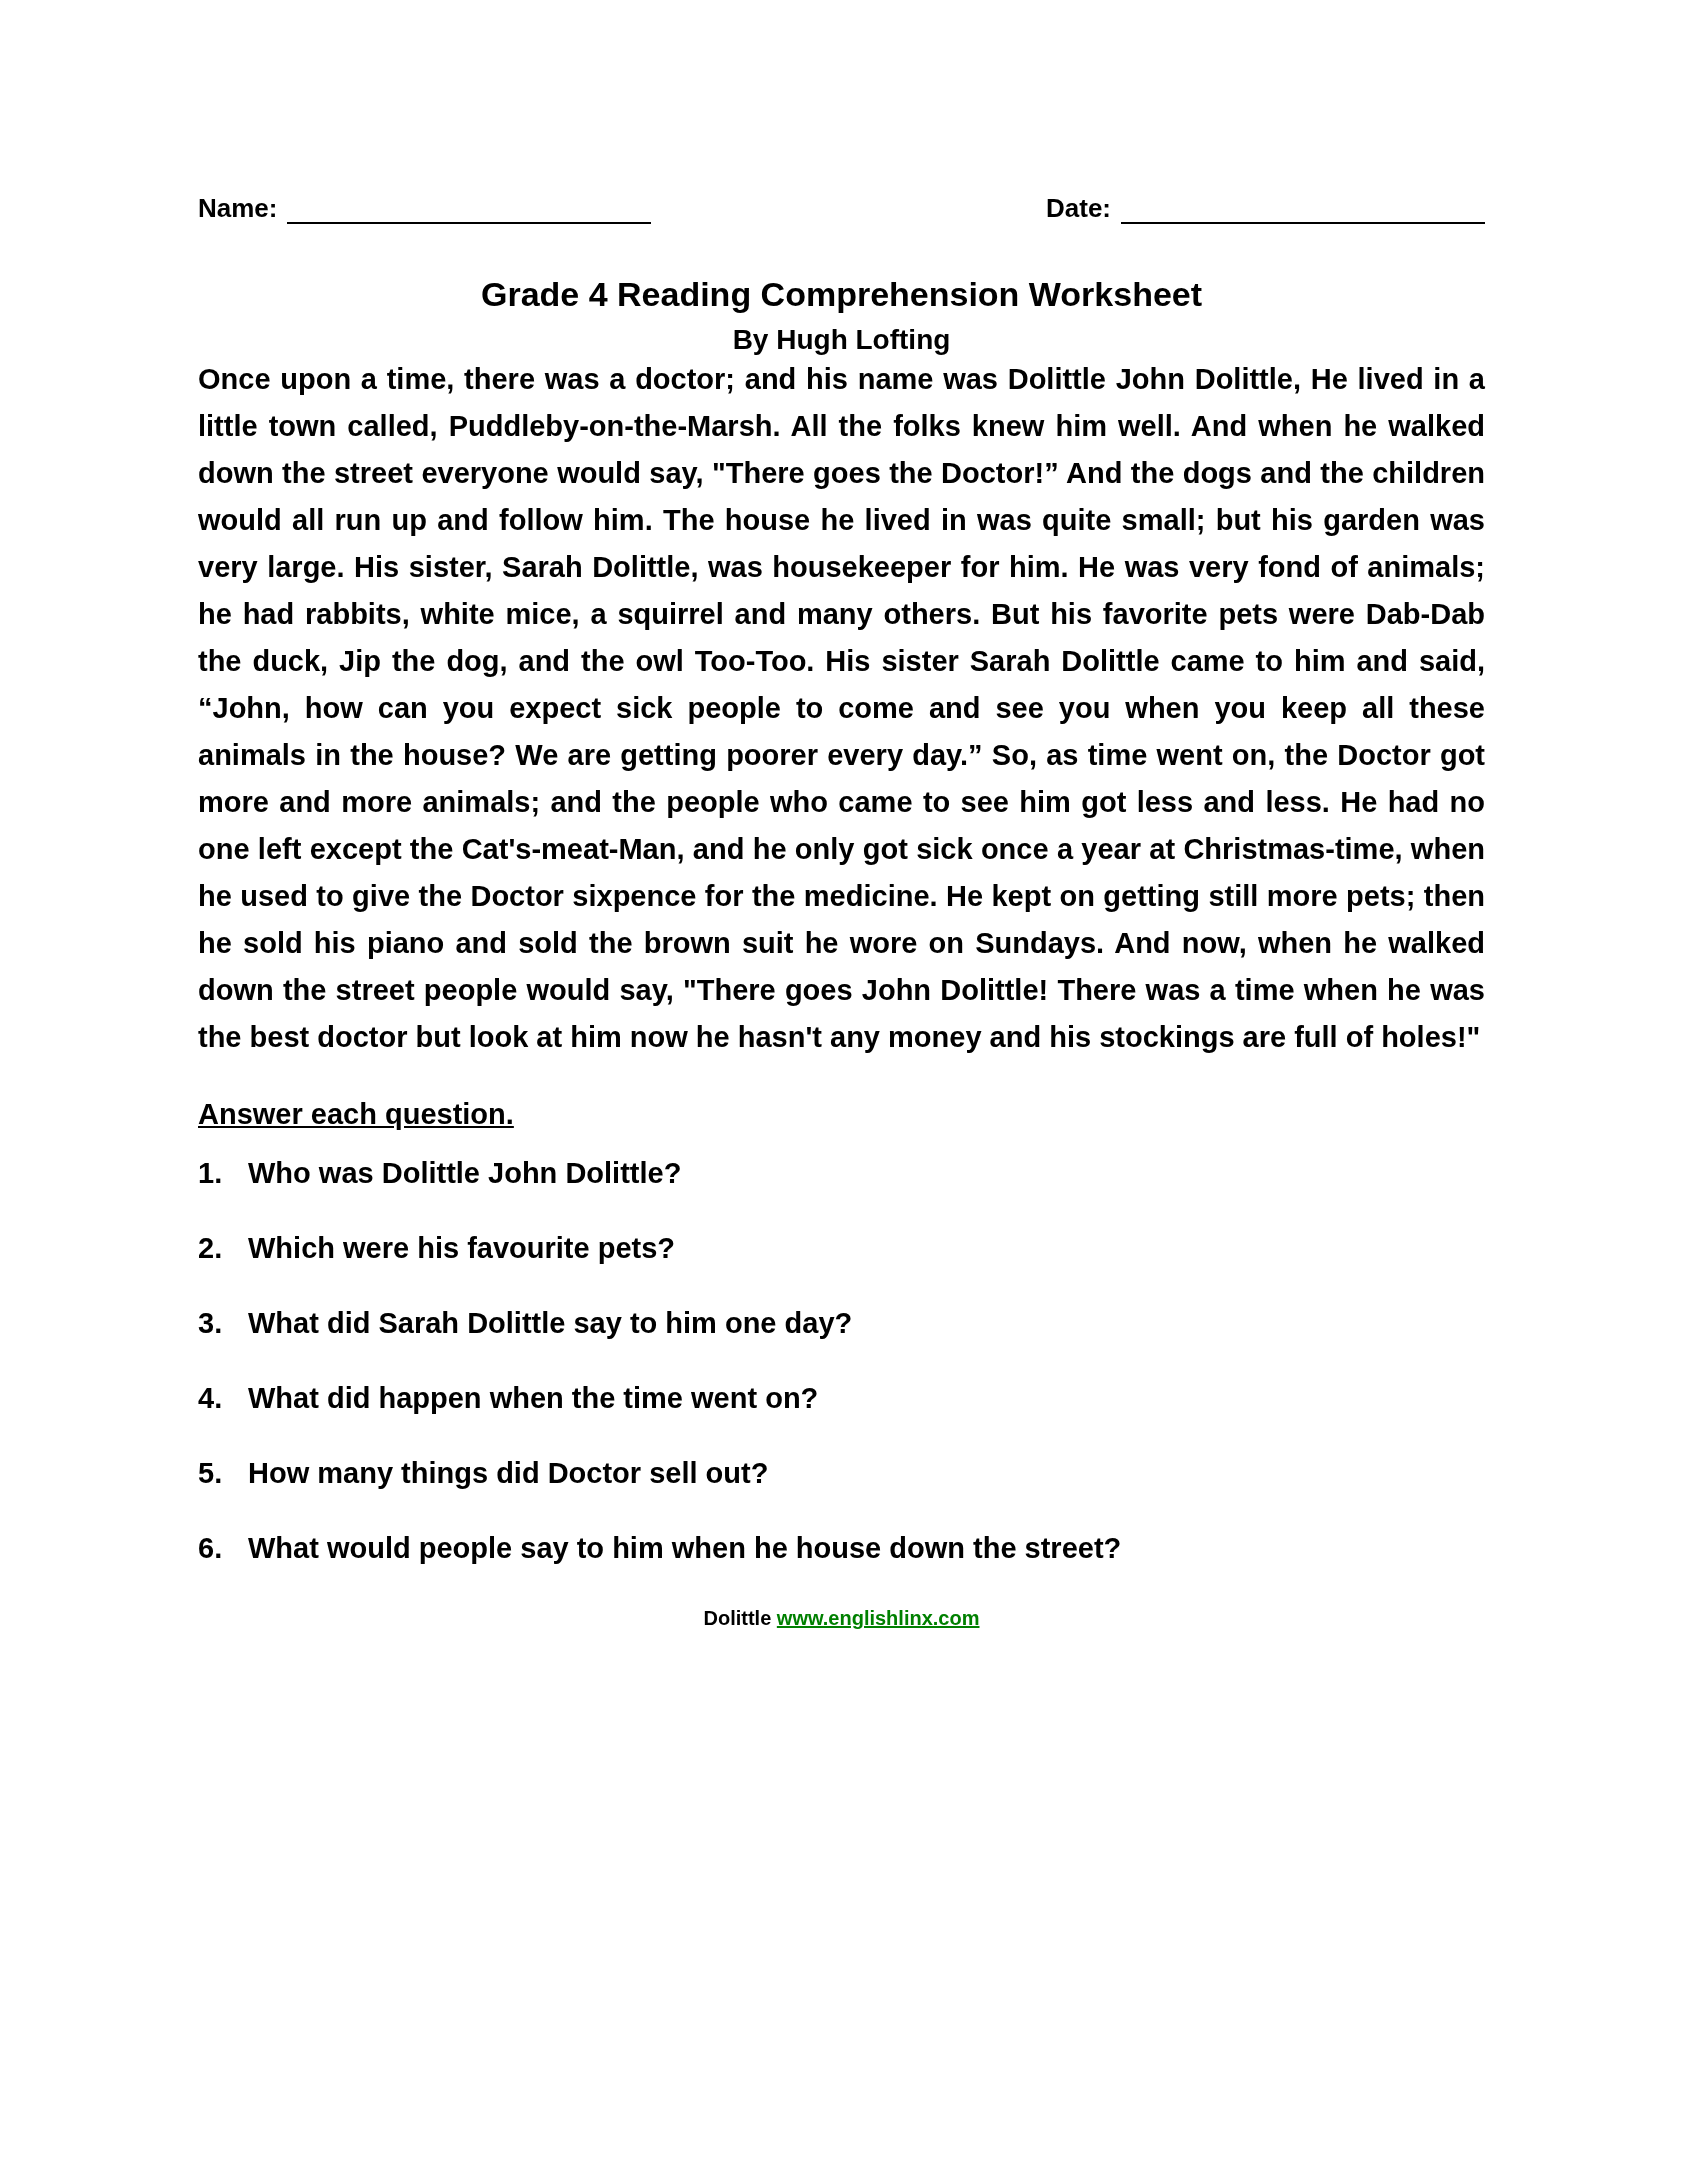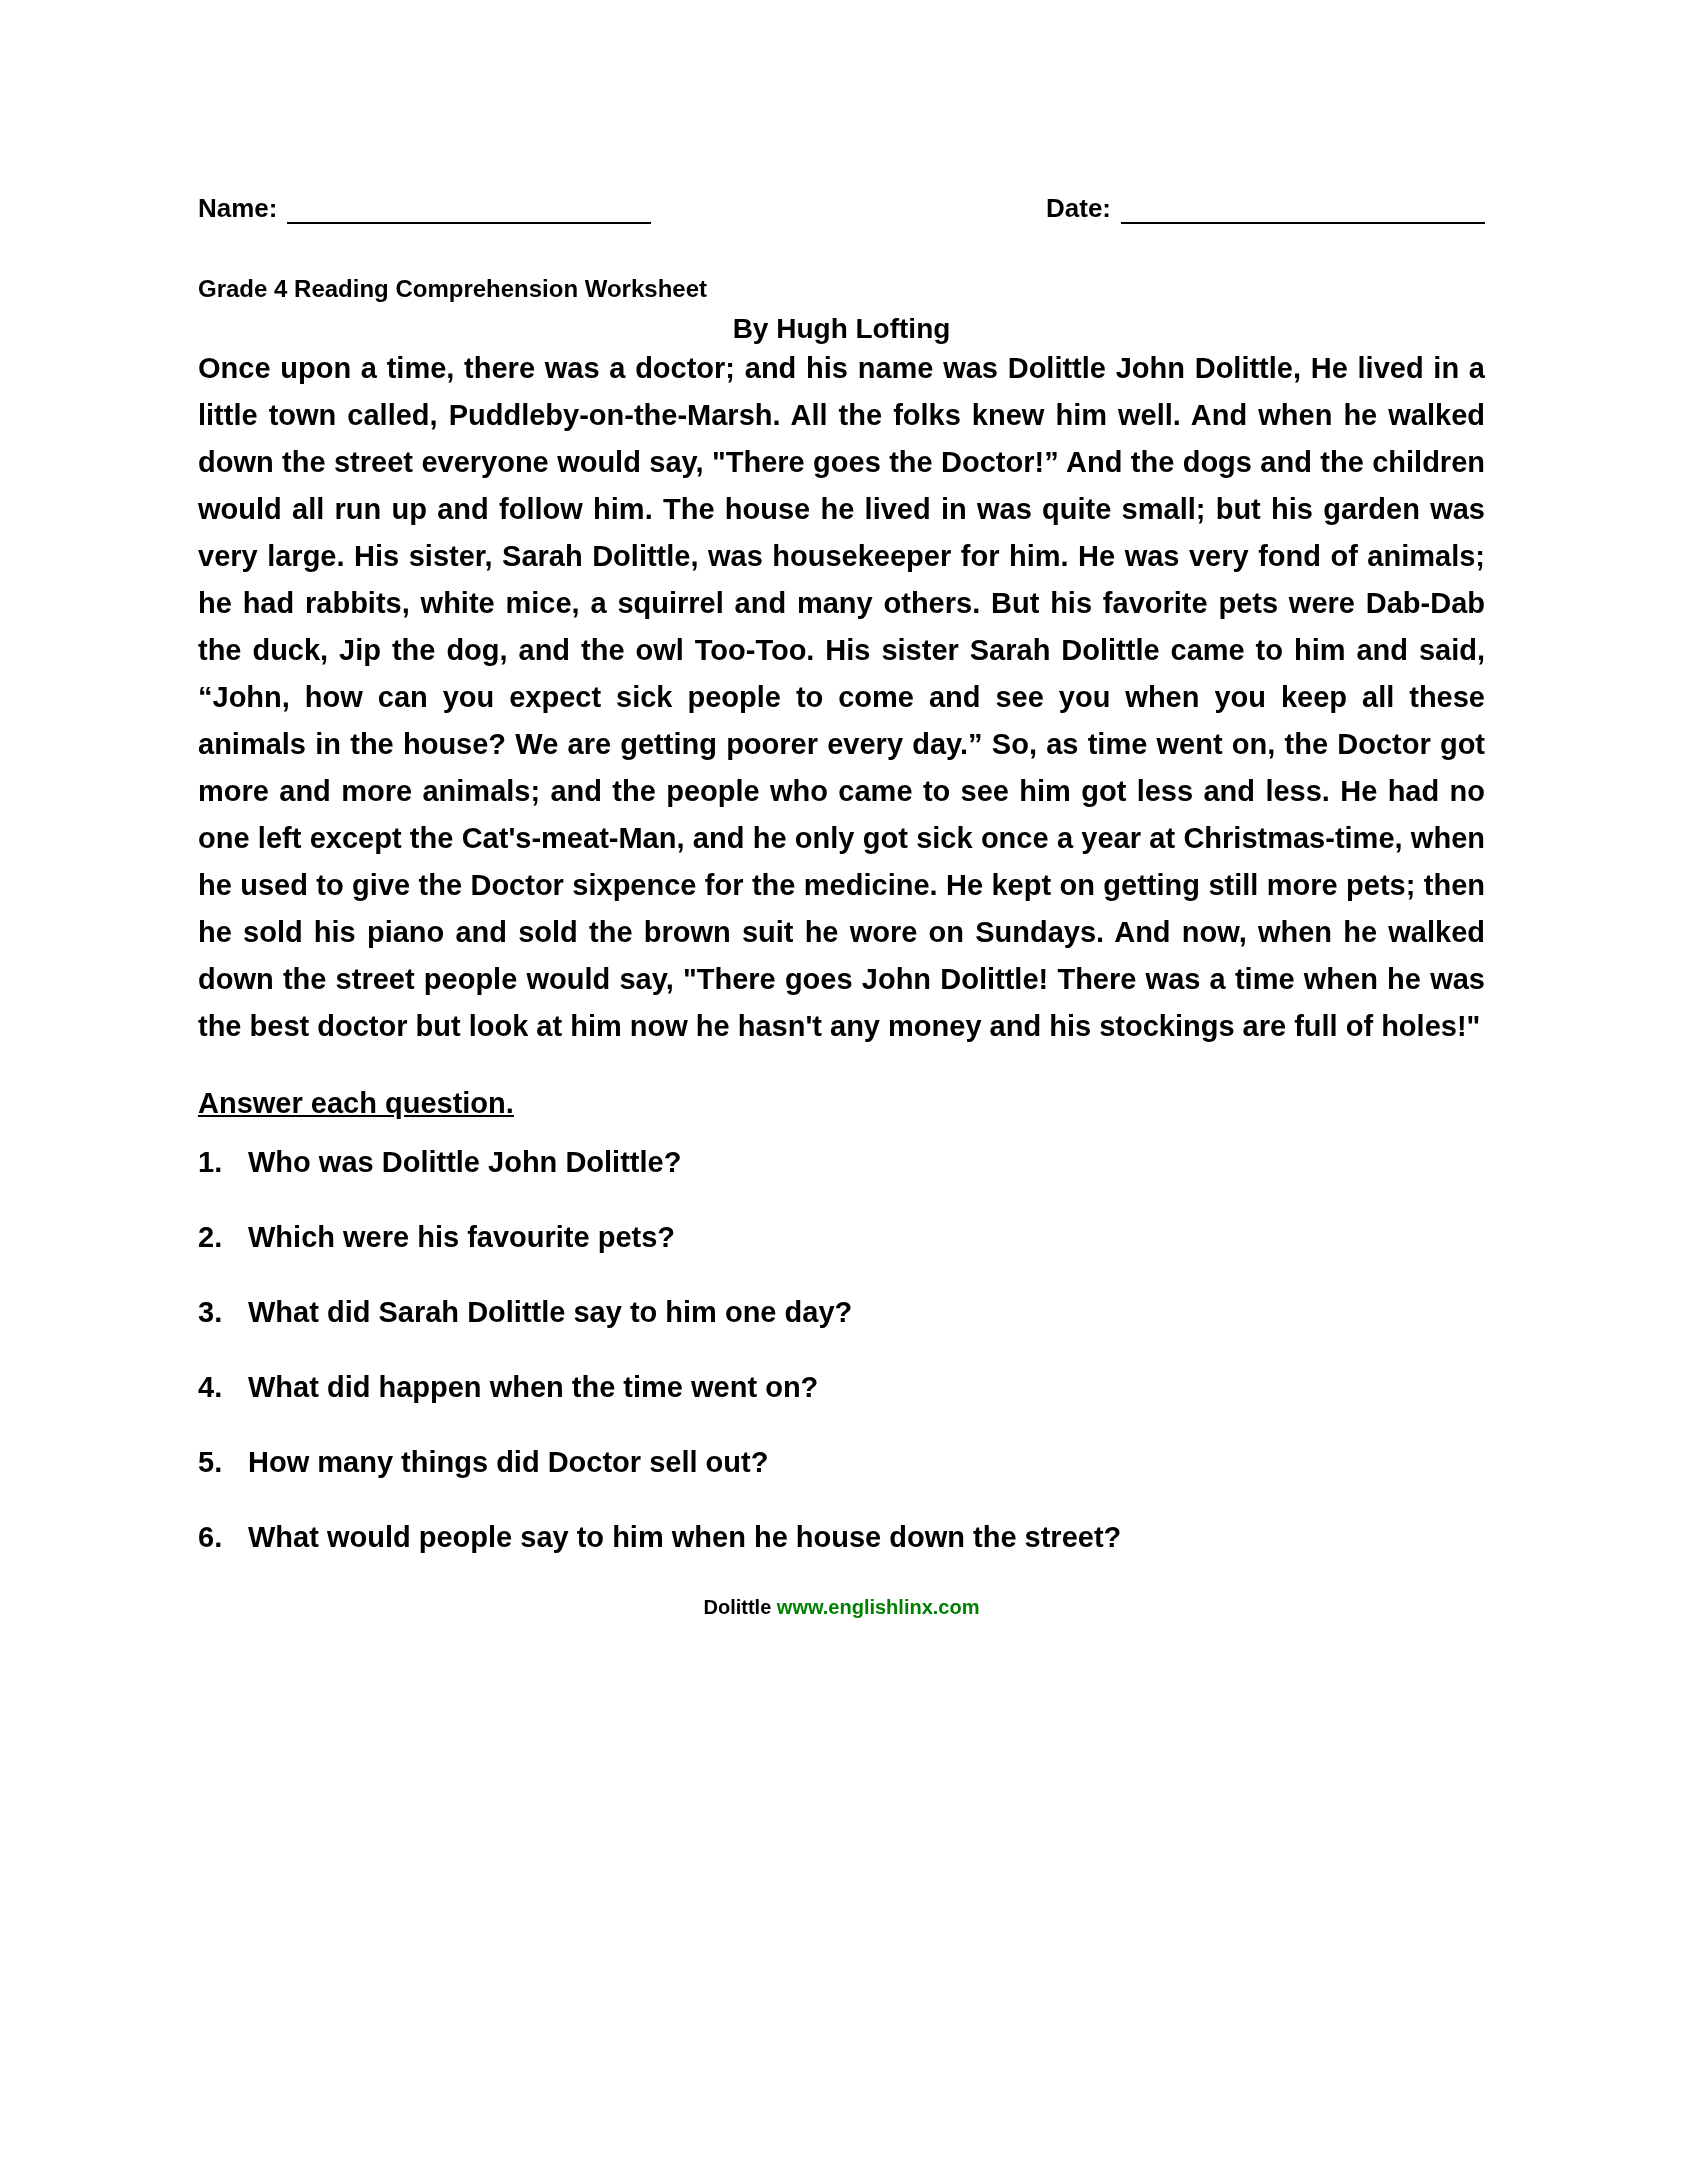--- a/index.html
+++ b/index.html
@@ -24,22 +24,22 @@
   }
   .field { display: flex; align-items: flex-end; }
   .blank {
     display: inline-block;
     width: 364px;
     height: 30px;
     border-bottom: 2px solid #000000;
     margin-left: 10px;
   }
   .title {
-    text-align: left;
-    font-size: 24px;
+    text-align: center;
+    font-size: 34px;
     margin-top: 51px;
   }
   .story-title {
     text-align: center;
     font-size: 33px;
     margin-top: 59px;
   }
   .author {
     text-align: center;
     font-size: 28px;
@@ -70,20 +70,21 @@
     margin-bottom: 42px;
   }
   .qnum { flex: 0 0 50px; width: 50px; }
   .qtext { flex: 1; }
   .footer {
     text-align: center;
     font-size: 20px;
     margin-top: 4px;
   }
   .link {
+    text-decoration: underline;
     cursor: pointer;
   }
 </style>
 </head>
 <body>
 
 <div class="page">
 
   <div class="header-row">
     <div class="field">

